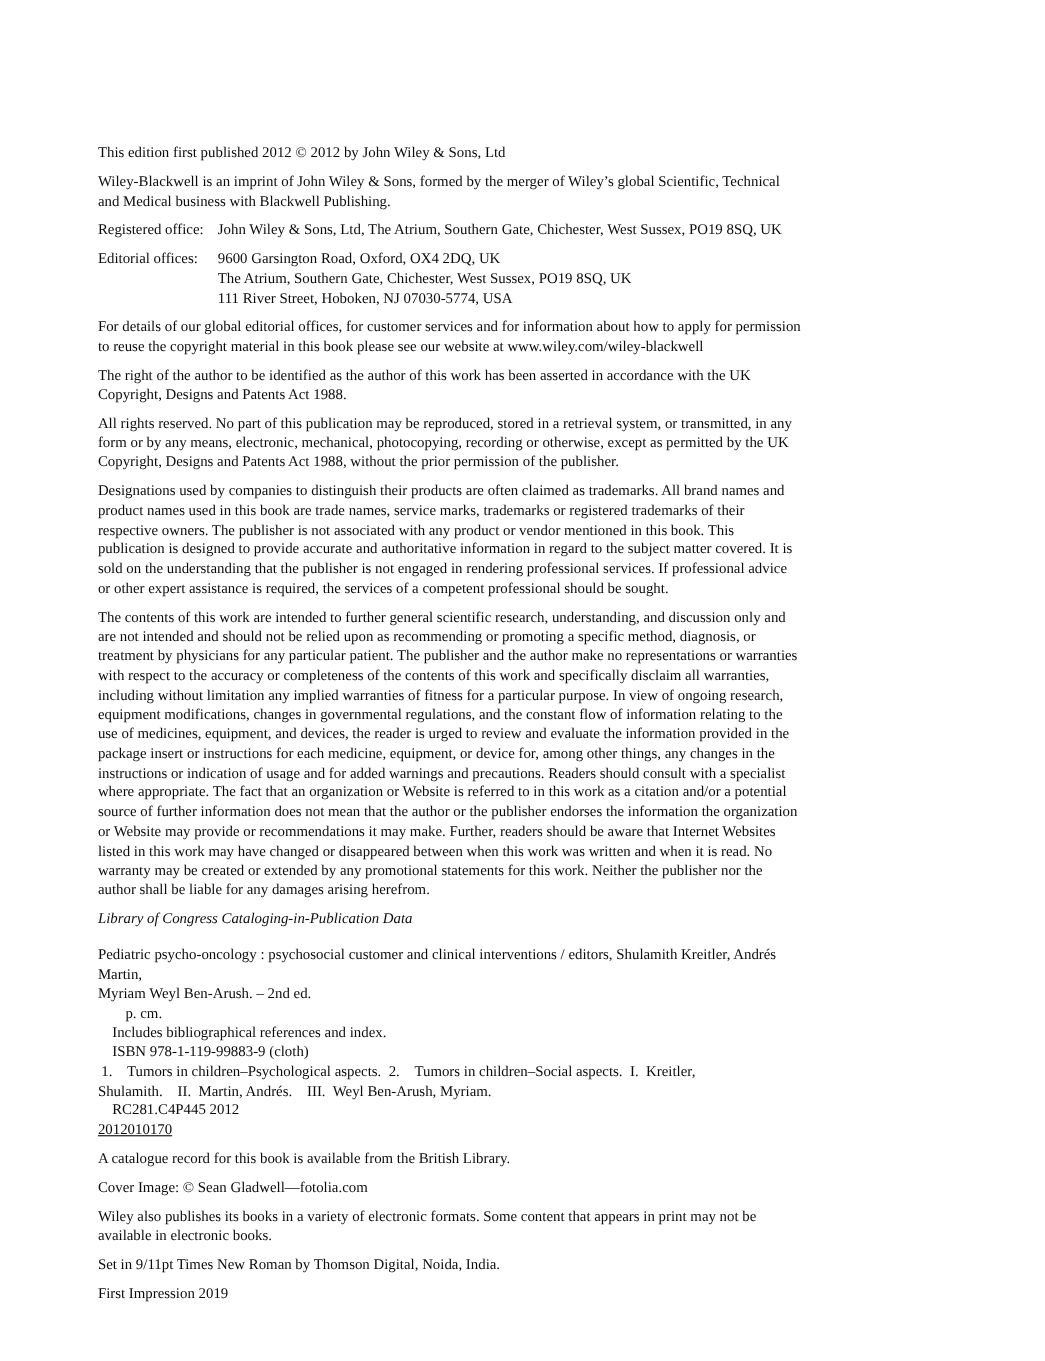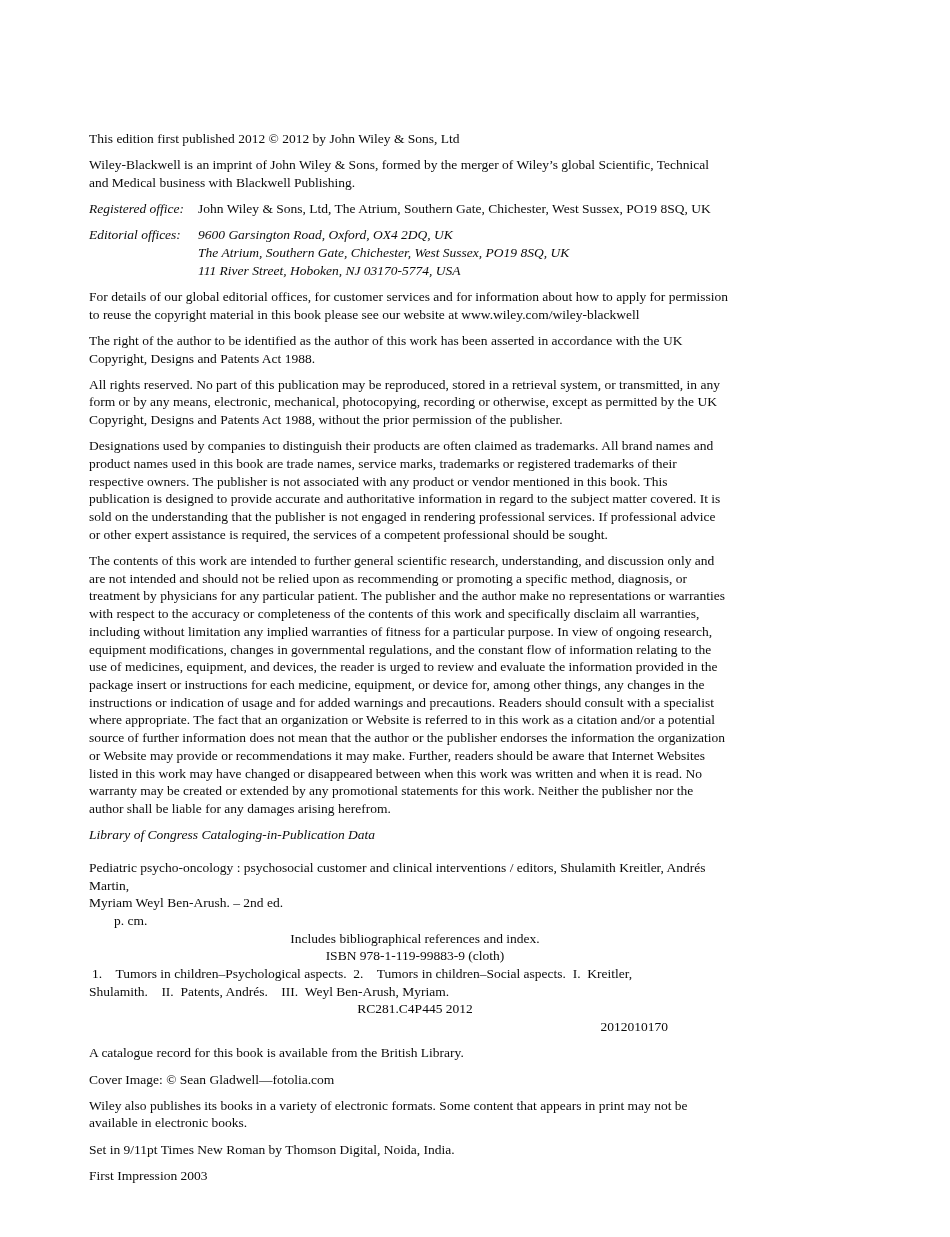--- a/index.html
+++ b/index.html
@@ -25,41 +25,39 @@
   }
   .para {
     margin: 0 0 8.5px 0;
   }
   .office-row {
     display: flex;
     margin: 0 0 8.5px 0;
   }
   .office-label {
     flex: 0 0 109px;
-    font-style: italic;
   }
   .office-stack > div {
     white-space: pre-wrap;
-    font-style: italic;
   }
   .italic {
     font-style: italic;
   }
   .loc-block {
     margin: 15px 0 8.5px 0;
   }
   .loc-block > div {
     white-space: pre-wrap;
   }
-  .indent-1 { padding-left: 13px; text-align: center; }
+  .indent-1 { padding-left: 13px; }
   .indent-2 { padding-left: 25px; }
   .indent-sub { padding-left: 3px; }
   .control-number {
-    text-align: right;
     padding-right: 60px;
+    text-decoration: underline;
   }
 </style>
 </head>
 <body>
 
 <div class="page">
 
   <p class="para">This edition first published 2012 © 2012 by John Wiley &amp; Sons, Ltd</p>
 
   <p class="para">Wiley-Blackwell is an imprint of John Wiley &amp; Sons, formed by the merger of Wiley’s global Scientific, Technical and Medical business with Blackwell Publishing.</p>
@@ -67,21 +65,21 @@
   <div class="office-row">
     <span class="office-label">Registered office:</span>
     <span>John Wiley &amp; Sons, Ltd, The Atrium, Southern Gate, Chichester, West Sussex, PO19 8SQ, UK</span>
   </div>
 
   <div class="office-row">
     <span class="office-label">Editorial offices:</span>
     <div class="office-stack">
       <div>9600 Garsington Road, Oxford, OX4 2DQ, UK</div>
       <div>The Atrium, Southern Gate, Chichester, West Sussex, PO19 8SQ, UK</div>
-      <div>111 River Street, Hoboken, NJ 03170-5774, USA</div>
+      <div>111 River Street, Hoboken, NJ 07030-5774, USA</div>
     </div>
   </div>
 
   <p class="para">For details of our global editorial offices, for customer services and for information about how to apply for permission to reuse the copyright material in this book please see our website at www.wiley.com/wiley-blackwell</p>
 
   <p class="para">The right of the author to be identified as the author of this work has been asserted in accordance with the UK Copyright, Designs and Patents Act 1988.</p>
 
   <p class="para">All rights reserved. No part of this publication may be reproduced, stored in a retrieval system, or transmitted, in any form or by any means, electronic, mechanical, photocopying, recording or otherwise, except as permitted by the UK Copyright, Designs and Patents Act 1988, without the prior permission of the publisher.</p>
 
   <p class="para">Designations used by companies to distinguish their products are often claimed as trademarks. All brand names and product names used in this book are trade names, service marks, trademarks or registered trademarks of their respective owners. The publisher is not associated with any product or vendor mentioned in this book. This publication is designed to provide accurate and authoritative information in regard to the subject matter covered. It is sold on the understanding that the publisher is not engaged in rendering professional services. If professional advice or other expert assistance is required, the services of a competent professional should be sought.</p>
@@ -90,28 +88,28 @@
 
   <p class="para italic">Library of Congress Cataloging-in-Publication Data</p>
 
   <div class="loc-block">
     <div>Pediatric psycho-oncology : psychosocial customer and clinical interventions / editors, Shulamith Kreitler, Andrés Martin,</div>
     <div>Myriam Weyl Ben-Arush. – 2nd ed.</div>
     <div class="indent-2">p. cm.</div>
     <div class="indent-1">Includes bibliographical references and index.</div>
     <div class="indent-1">ISBN 978-1-119-99883-9 (cloth)</div>
     <div class="indent-sub">1.    Tumors in children–Psychological aspects.  2.    Tumors in children–Social aspects.  I.  Kreitler,</div>
-    <div>Shulamith.    II.  Patents, Andrés.    III.  Weyl Ben-Arush, Myriam.</div>
+    <div>Shulamith.    II.  Martin, Andrés.    III.  Weyl Ben-Arush, Myriam.</div>
     <div class="indent-1">RC281.C4P445 2012</div>
     <div class="control-number">2012010170</div>
   </div>
 
   <p class="para">A catalogue record for this book is available from the British Library.</p>
 
   <p class="para">Cover Image: © Sean Gladwell—fotolia.com</p>
 
   <p class="para">Wiley also publishes its books in a variety of electronic formats. Some content that appears in print may not be available in electronic books.</p>
 
   <p class="para">Set in 9/11pt Times New Roman by Thomson Digital, Noida, India.</p>
 
-  <p class="para">First Impression 2003</p>
+  <p class="para">First Impression 2019</p>
 
 </div>
 
 </body></html>

